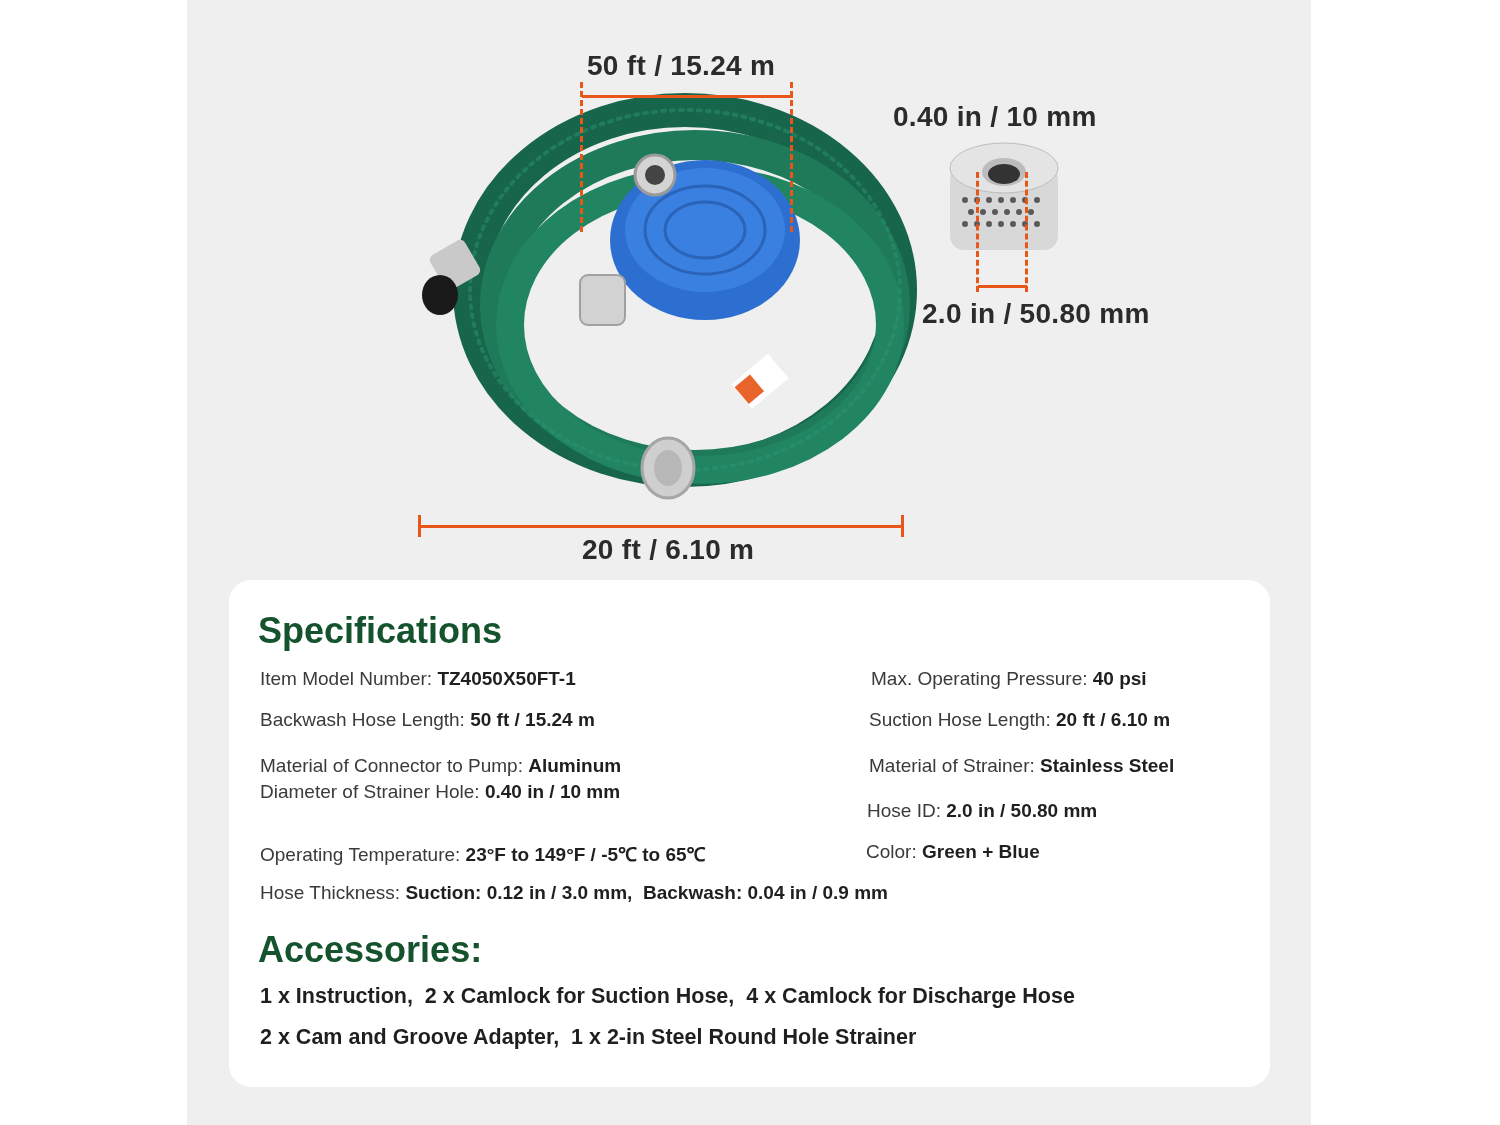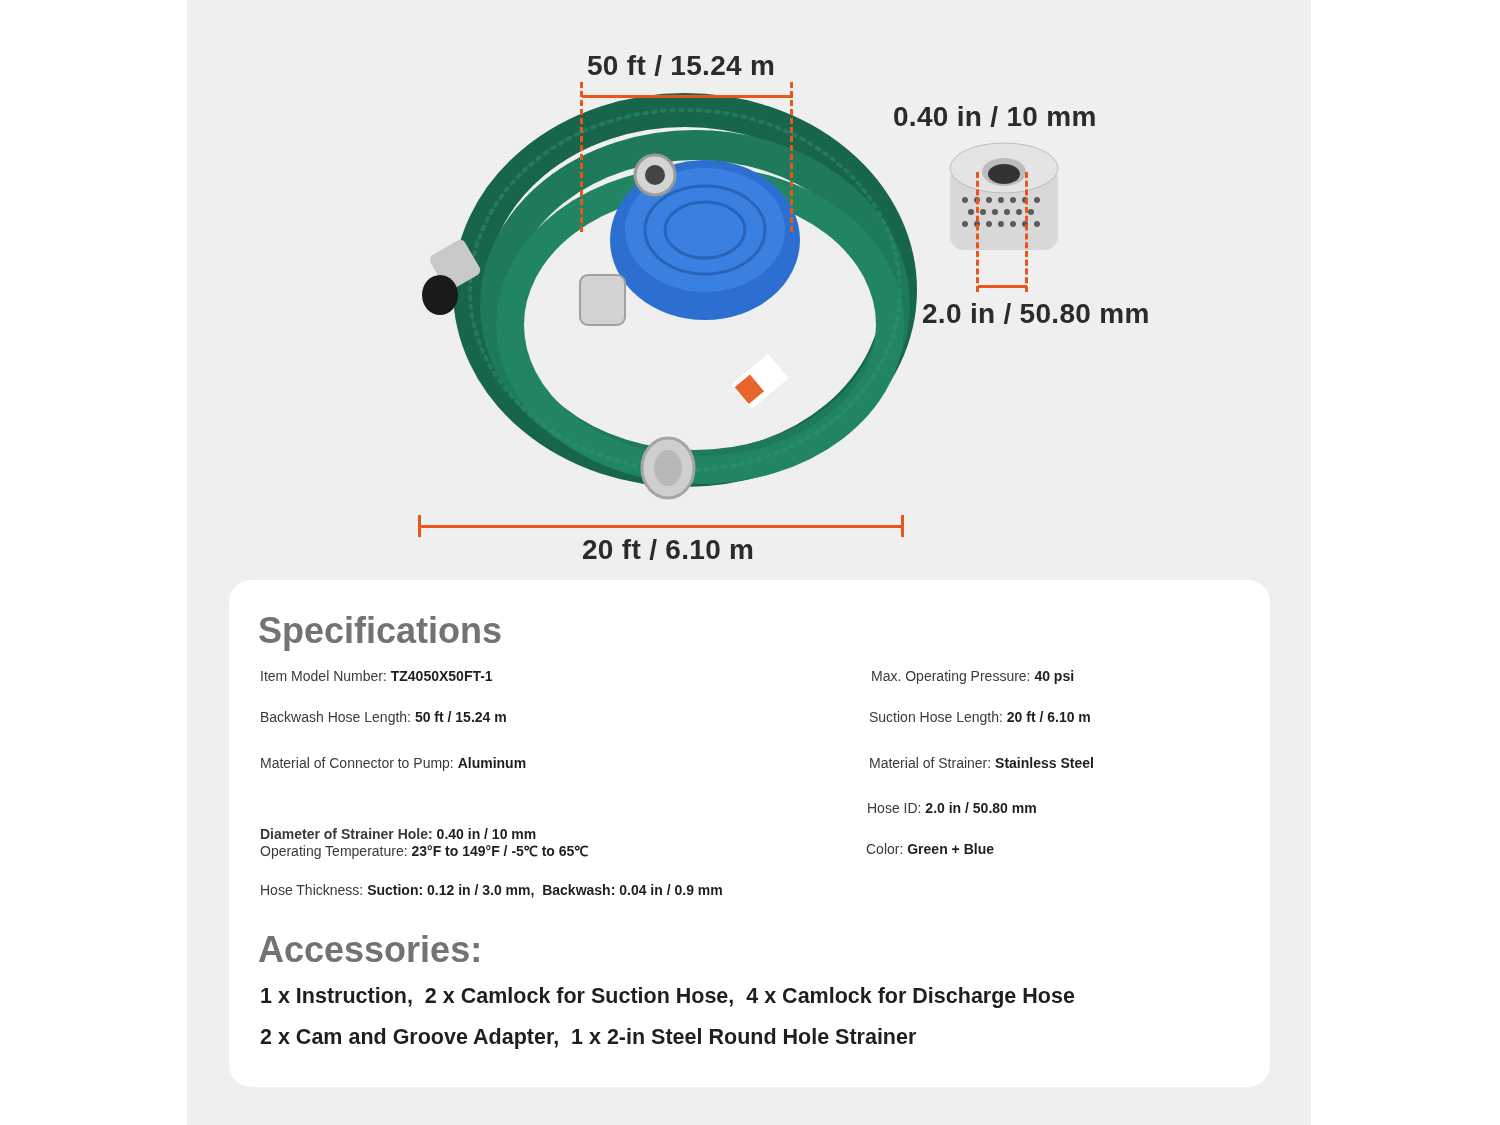--- a/index.html
+++ b/index.html
@@ -2,22 +2,22 @@
 <html><head>
 <meta charset="utf-8">
 <style>
   html, body { margin:0; padding:0; }
   body { width:1500px; height:1125px; background:#ffffff; position:relative; overflow:hidden; font-family:"Liberation Sans", sans-serif; }
   .panel { position:absolute; left:187px; top:0; width:1124px; height:1125px; background:#efefef; }
   .dim-label { position:absolute; font-weight:bold; color:#2b2b2b; font-size:28px; white-space:nowrap; letter-spacing:0.3px; }
   .orange { background:#e8561a; position:absolute; }
   .dash { position:absolute; width:0; border-left:3px dashed #e8561a; }
   .card { position:absolute; left:229px; top:580px; width:1041px; height:507px; background:#ffffff; border-radius:22px; }
-  .h2 { position:absolute; color:#737373; font-weight:bold; font-size:36px; white-space:nowrap; }
-  .row { position:absolute; font-size:14px; color:#3a3a3a; white-space:nowrap; }
+  .h2 { position:absolute; color:#14532d; font-weight:bold; font-size:36px; white-space:nowrap; }
+  .row { position:absolute; font-size:19px; color:#3a3a3a; white-space:nowrap; }
   .row b { color:#1f1f1f; }
   .acc { position:absolute; font-size:21.5px; font-weight:bold; color:#1f1f1f; white-space:nowrap; }
 </style>
 </head>
 <body>
 
 <div class="panel"></div>
 
 <svg style="position:absolute;left:400px;top:90px;" width="540" height="430" viewBox="0 0 540 430">
 
@@ -91,21 +91,21 @@
 <div class="orange" style="left:901px;top:515px;width:3px;height:22px;"></div>
 <div class="dim-label" style="left:582px;top:534px;">20 ft / 6.10 m</div>
 
 <div class="card"></div>
 
 <div class="h2" style="left:258px;top:610px;">Specifications</div>
 
 <div class="row" style="left:260px;top:668px;"><span>Item Model Number: </span><b>TZ4050X50FT-1</b></div>
 <div class="row" style="left:260px;top:709px;"><span>Backwash Hose Length: </span><b>50 ft / 15.24 m</b></div>
 <div class="row" style="left:260px;top:755px;"><span>Material of Connector to Pump: </span><b>Aluminum</b></div>
-<div class="row" style="left:260px;top:826px;font-weight:bold;"><span>Diameter of Strainer Hole: </span><b>0.40 in / 10 mm</b></div>
+<div class="row" style="left:260px;top:781px;"><span>Diameter of Strainer Hole: </span><b>0.40 in / 10 mm</b></div>
 <div class="row" style="left:260px;top:841px;"><span>Operating Temperature: </span><b>23°F to 149°F / -5℃ to 65℃</b></div>
 
 <div class="row" style="left:871px;top:668px;"><span>Max. Operating Pressure: </span><b>40 psi</b></div>
 <div class="row" style="left:869px;top:709px;"><span>Suction Hose Length: </span><b>20 ft / 6.10 m</b></div>
 <div class="row" style="left:869px;top:755px;"><span>Material of Strainer: </span><b>Stainless Steel</b></div>
 <div class="row" style="left:867px;top:800px;text-align:center;"><span>Hose ID: </span><b>2.0 in / 50.80 mm</b></div>
 <div class="row" style="left:866px;top:841px;"><span>Color: </span><b>Green + Blue</b></div>
 
 <div class="row" style="left:260px;top:882px;"><span>Hose Thickness: </span><b style="white-space:pre;">Suction: 0.12 in / 3.0 mm,  Backwash: 0.04 in / 0.9 mm</b></div>
 

